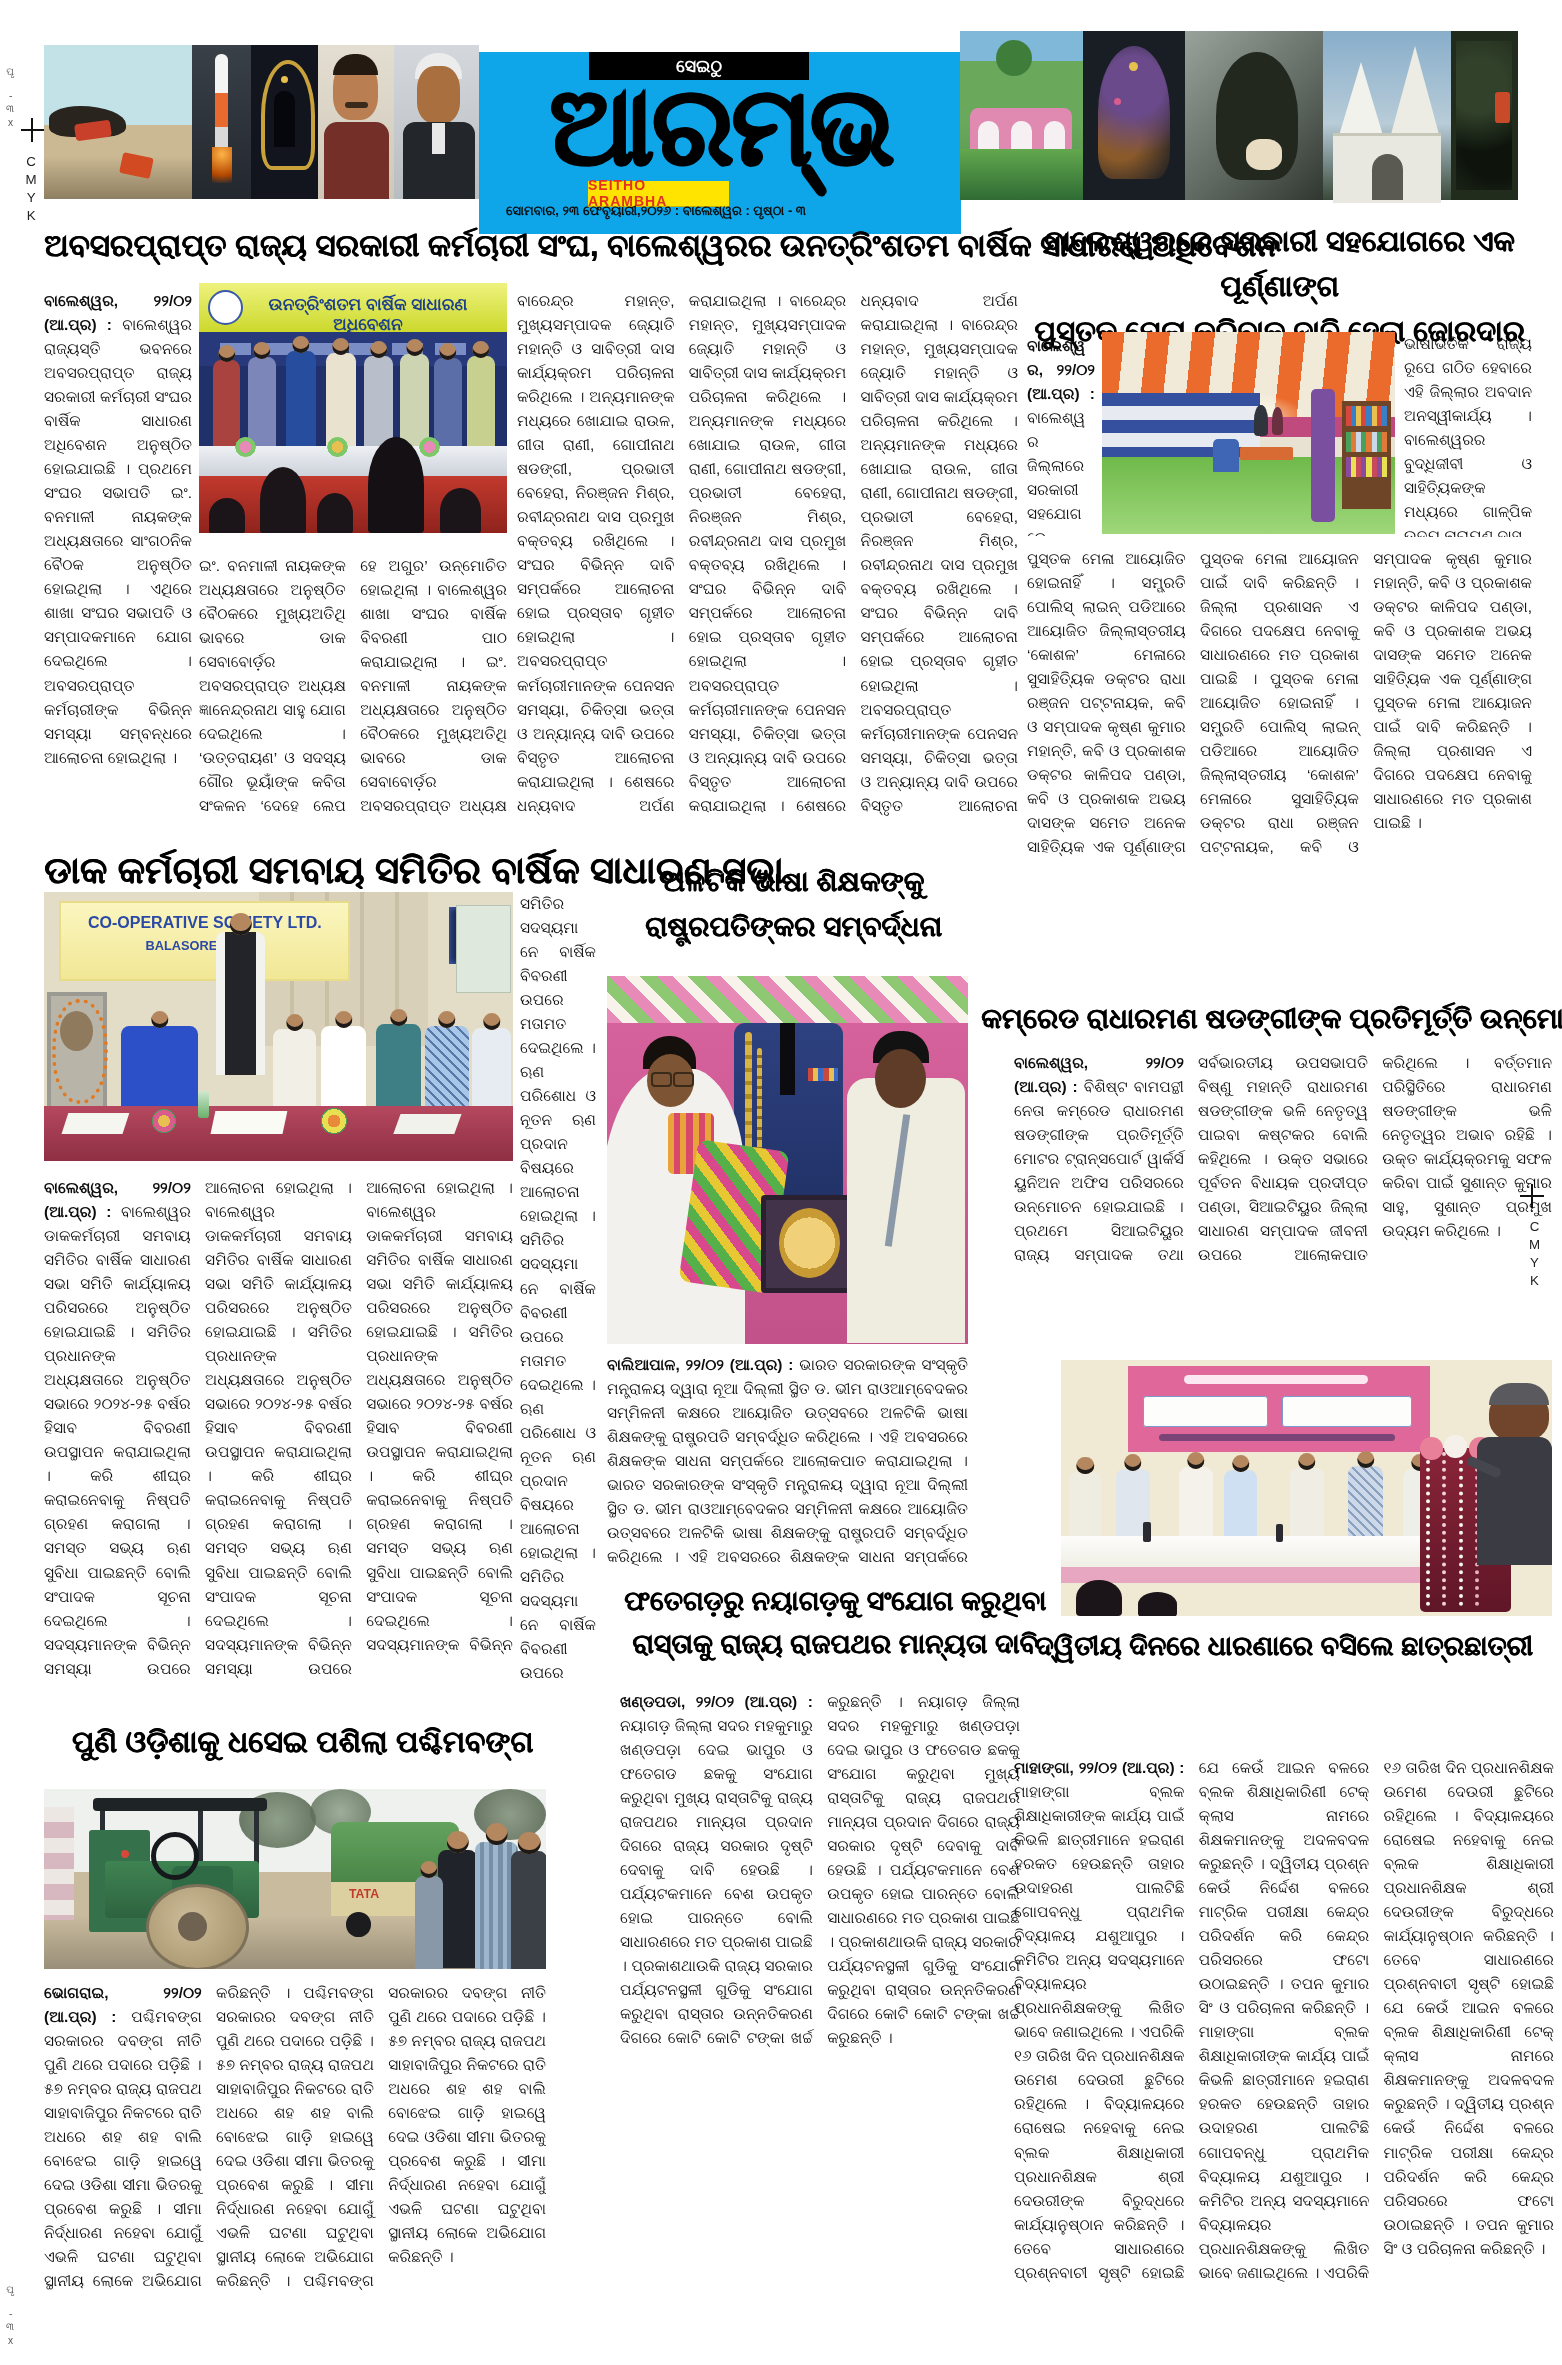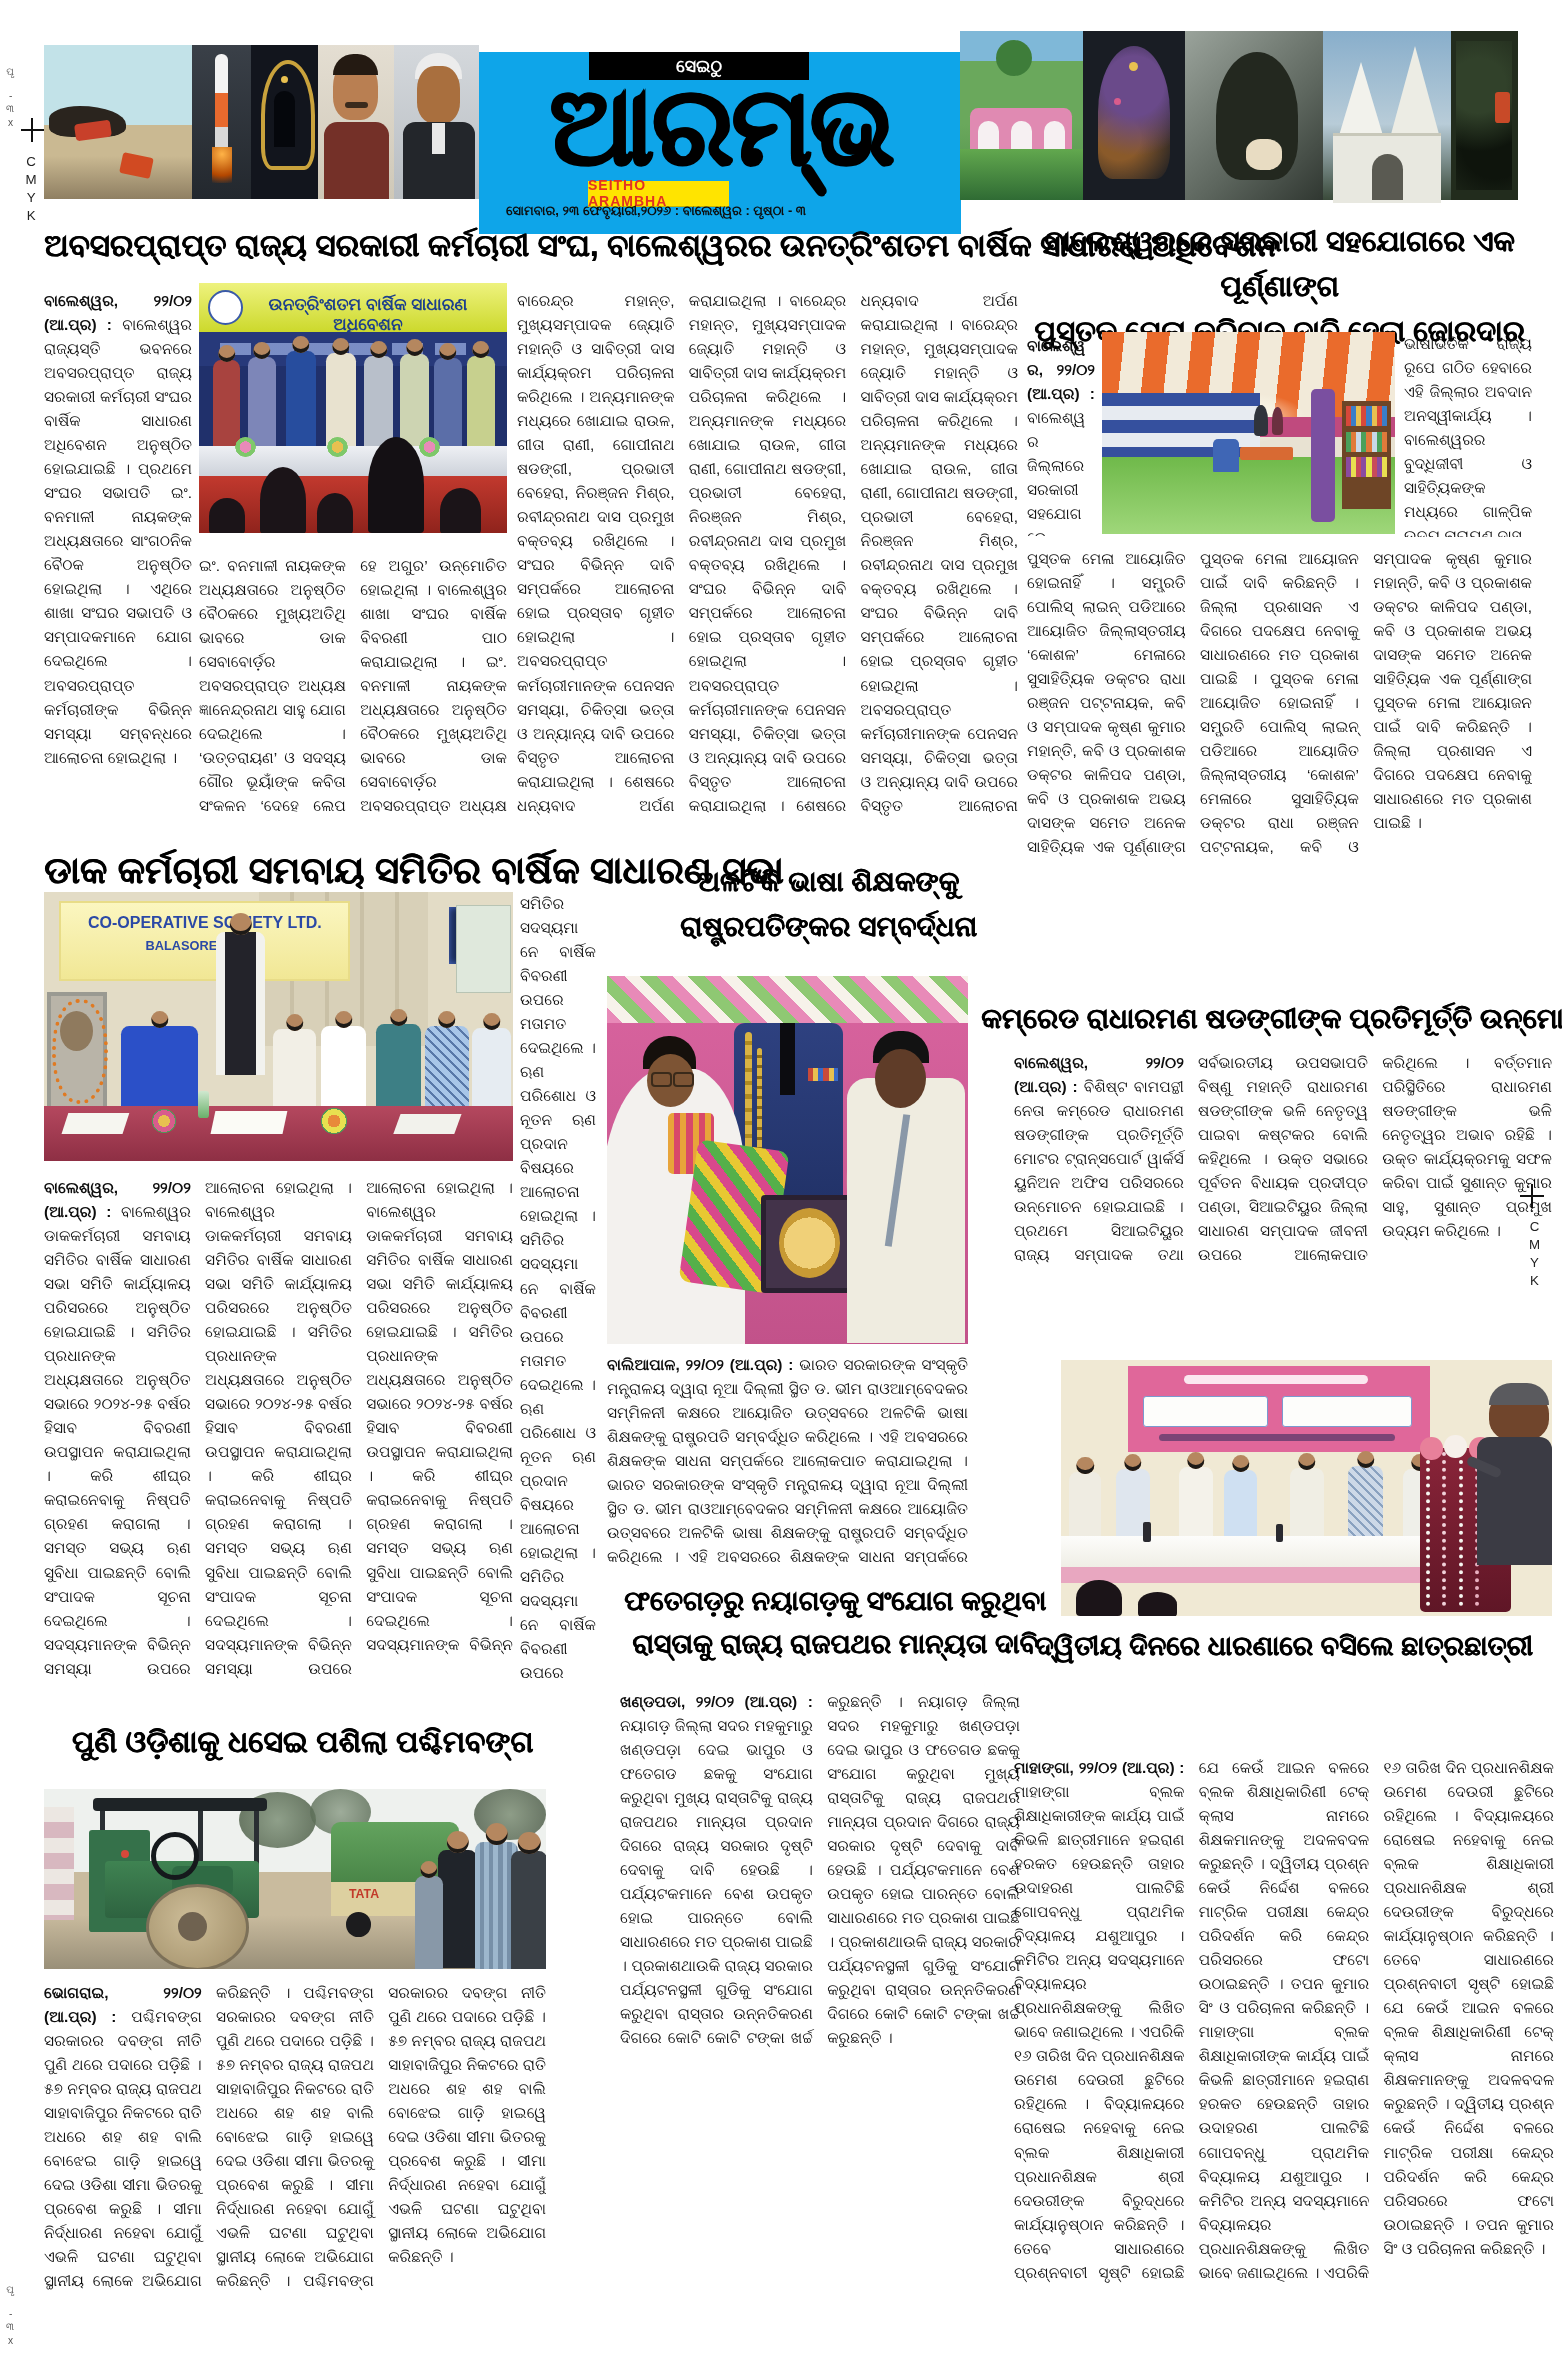--- a/index.html
+++ b/index.html
@@ -211,21 +211,21 @@
     <div class="abs" style="left:154px;top:-15.4px;width:11.3px;height:27px;background:linear-gradient(#cfe8cf,#6ab06a);border-radius:3.1px;"></div>
   </div>
 </div>
 
 <div class="abs body-text" style="left:520px;top:892px;width:76px;height:798px;">ସମିତିର ସଦସ୍ୟମାନେ ବାର୍ଷିକ ବିବରଣୀ ଉପରେ ମତାମତ ଦେଇଥିଲେ । ଋଣ ପରିଶୋଧ ଓ ନୂତନ ଋଣ ପ୍ରଦାନ ବିଷୟରେ ଆଲୋଚନା ହୋଇଥିଲା । ସମିତିର ସଦସ୍ୟମାନେ ବାର୍ଷିକ ବିବରଣୀ ଉପରେ ମତାମତ ଦେଇଥିଲେ । ଋଣ ପରିଶୋଧ ଓ ନୂତନ ଋଣ ପ୍ରଦାନ ବିଷୟରେ ଆଲୋଚନା ହୋଇଥିଲା । ସମିତିର ସଦସ୍ୟମାନେ ବାର୍ଷିକ ବିବରଣୀ ଉପରେ ମତାମତ ଦେଇଥିଲେ । ଋଣ ପରିଶୋଧ ଓ ନୂତନ ଋଣ ପ୍ରଦାନ ବିଷୟରେ ଆଲୋଚନା ହୋଇଥିଲା । ସମିତିର ସଦସ୍ୟମାନେ ବାର୍ଷିକ ବିବରଣୀ ଉପରେ ମତାମତ ଦେଇଥିଲେ । ଋଣ ପରିଶୋଧ ଓ ନୂତନ ଋଣ ପ୍ରଦାନ ବିଷୟରେ ଆଲୋଚନା ହୋଇଥିଲା ।</div>
 <div class="abs body-text cols-3" style="left:44px;top:1176px;width:469px;height:527px;">
   <span class="dl">ବାଲେଶ୍ୱର, ୨୨/୦୨ (ଆ.ପ୍ର) :</span>
   <span>ବାଲେଶ୍ୱର ଡାକକର୍ମଚାରୀ ସମବାୟ ସମିତିର ବାର୍ଷିକ ସାଧାରଣ ସଭା ସମିତି କାର୍ଯ୍ୟାଳୟ ପରିସରରେ ଅନୁଷ୍ଠିତ ହୋଇଯାଇଛି । ସମିତିର ପ୍ରଧାନଙ୍କ ଅଧ୍ୟକ୍ଷତାରେ ଅନୁଷ୍ଠିତ ସଭାରେ ୨୦୨୪-୨୫ ବର୍ଷର ହିସାବ ବିବରଣୀ ଉପସ୍ଥାପନ କରାଯାଇଥିଲା । କରି ଶୀଘ୍ର କରାଇନେବାକୁ ନିଷ୍ପତି ଗ୍ରହଣ କରାଗଲା । ସମସ୍ତ ସଭ୍ୟ ଋଣ ସୁବିଧା ପାଇଛନ୍ତି ବୋଲି ସଂପାଦକ ସୂଚନା ଦେଇଥିଲେ । ସଦସ୍ୟମାନଙ୍କ ବିଭିନ୍ନ ସମସ୍ୟା ଉପରେ ଆଲୋଚନା ହୋଇଥିଲା । ବାଲେଶ୍ୱର ଡାକକର୍ମଚାରୀ ସମବାୟ ସମିତିର ବାର୍ଷିକ ସାଧାରଣ ସଭା ସମିତି କାର୍ଯ୍ୟାଳୟ ପରିସରରେ ଅନୁଷ୍ଠିତ ହୋଇଯାଇଛି । ସମିତିର ପ୍ରଧାନଙ୍କ ଅଧ୍ୟକ୍ଷତାରେ ଅନୁଷ୍ଠିତ ସଭାରେ ୨୦୨୪-୨୫ ବର୍ଷର ହିସାବ ବିବରଣୀ ଉପସ୍ଥାପନ କରାଯାଇଥିଲା । କରି ଶୀଘ୍ର କରାଇନେବାକୁ ନିଷ୍ପତି ଗ୍ରହଣ କରାଗଲା । ସମସ୍ତ ସଭ୍ୟ ଋଣ ସୁବିଧା ପାଇଛନ୍ତି ବୋଲି ସଂପାଦକ ସୂଚନା ଦେଇଥିଲେ । ସଦସ୍ୟମାନଙ୍କ ବିଭିନ୍ନ ସମସ୍ୟା ଉପରେ ଆଲୋଚନା ହୋଇଥିଲା । ବାଲେଶ୍ୱର ଡାକକର୍ମଚାରୀ ସମବାୟ ସମିତିର ବାର୍ଷିକ ସାଧାରଣ ସଭା ସମିତି କାର୍ଯ୍ୟାଳୟ ପରିସରରେ ଅନୁଷ୍ଠିତ ହୋଇଯାଇଛି । ସମିତିର ପ୍ରଧାନଙ୍କ ଅଧ୍ୟକ୍ଷତାରେ ଅନୁଷ୍ଠିତ ସଭାରେ ୨୦୨୪-୨୫ ବର୍ଷର ହିସାବ ବିବରଣୀ ଉପସ୍ଥାପନ କରାଯାଇଥିଲା । କରି ଶୀଘ୍ର କରାଇନେବାକୁ ନିଷ୍ପତି ଗ୍ରହଣ କରାଗଲା । ସମସ୍ତ ସଭ୍ୟ ଋଣ ସୁବିଧା ପାଇଛନ୍ତି ବୋଲି ସଂପାଦକ ସୂଚନା ଦେଇଥିଲେ । ସଦସ୍ୟମାନଙ୍କ ବିଭିନ୍ନ ସମସ୍ୟା ଉପରେ ଆଲୋଚନା ହୋଇଥିଲା ।</span>
 </div>
 
-<div class="abs headline center" style="left:607px;top:860px;width:443px;font-size:28px;line-height:1.6;">
+<div class="abs headline center" style="left:572px;top:860px;width:443px;font-size:28px;line-height:1.6;">
   <div>ଅଳଟିକି ଭାଷା ଶିକ୍ଷକଙ୍କୁ</div>
   <div>ରାଷ୍ଟ୍ରପତିଙ୍କର ସମ୍ବର୍ଦ୍ଧନା</div>
 </div>
 
 <div class="abs photo" style="left:607px;top:976px;width:361px;height:368px;background:linear-gradient(#d9649f,#c2528a);">
   <div class="abs" style="left:0;top:0;width:100%;height:47px;background:repeating-linear-gradient(45deg,#e88ab8 0 11.3px,#f7f2ea 11.3px 22.5px,#8fc873 22.5px 34px);"></div>
   <div class="dot" style="right:20.5px;top:154px;width:102px;height:102px;background:radial-gradient(circle,rgba(198,228,158,.6),rgba(198,228,158,.15) 70%);"></div>
   <div>
     <div class="abs" style="left:127px;top:47px;width:109px;height:220px;background:linear-gradient(#2e4180,#1f2f63);border-radius:11.3px 11.3px 0 0;"></div>
     <div class="abs" style="left:173px;top:47px;width:15.4px;height:72px;background:#0c0c10;"></div>

